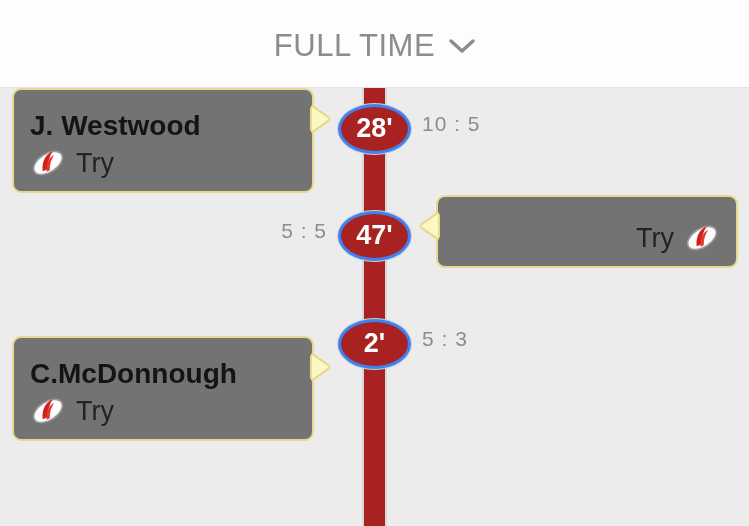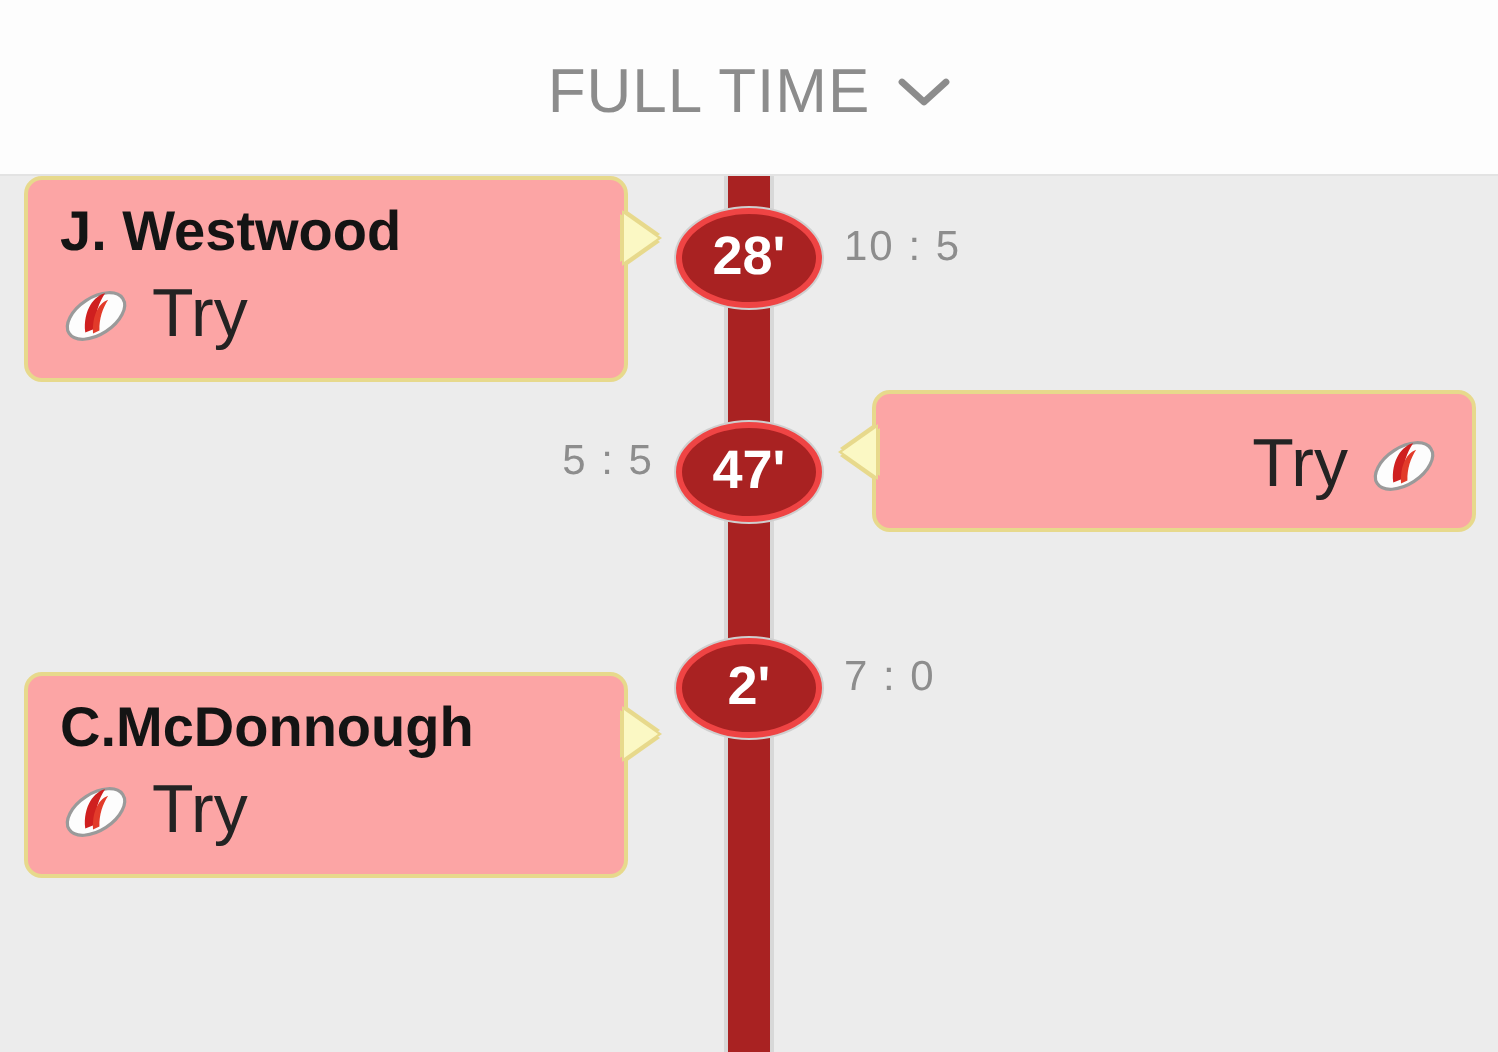--- a/index.html
+++ b/index.html
@@ -77,21 +77,21 @@
 
   
   .badge {
     position: absolute;
     left: 338px;
     top: -25px;
     width: 73px;
     height: 50px;
     border-radius: 50%;
     background: #a92222;
-    border: 3px solid #ef4444;
+    border: 3px solid #3b82f6;
     box-sizing: border-box;
     box-shadow: 0 0 0 1px #cfcfcf;
     display: flex;
     align-items: center;
     justify-content: center;
     color: #ffffff;
     font-size: 27px;
     font-weight: bold;
     letter-spacing: 0px;
   }
@@ -107,25 +107,25 @@
     color: #8d8d8d;
     white-space: nowrap;
     letter-spacing: 1px;
   }
   .score.right-side { left: 422px; }
   .score.left-side  { right: 422px; text-align: center; }
 
   
   .card {
     position: absolute;
-    background: #fca5a5;
+    background: #737373;
     border: 2px solid #e7d98c;
     border-radius: 9px;
     box-sizing: border-box;
-    padding: 10px 16px 12px 16px;
+    padding: 20px 16px 12px 16px;
   }
   .card.left {
     left: 12px;
     width: 302px;
   }
   .card.right {
     right: 11px;
     width: 302px;
     text-align: right;
   }
@@ -153,23 +153,22 @@
   .card-player {
     font-size: 28px;
     font-weight: bold;
     color: #141414;
     line-height: 1.15;
     white-space: nowrap;
   }
   .card-action {
     margin-top: 6px;
     display: flex;
-    align-items: center;
     gap: 10px;
-    font-size: 34px;
+    font-size: 27px;
     color: #232323;
     line-height: 1.15;
   }
   .card.right .card-action {
     justify-content: flex-end;
   }
   .ball-icon {
     display: block;
     width: 36px;
     height: 30px;
@@ -261,16 +260,16 @@
           </svg>
         </span>
         <span>Try</span>
       </div>
     </div>
 
     <div class="badge">
       <span class="badge-label">2'</span>
     </div>
 
-    <div class="score right-side">7 : 0</div>
+    <div class="score right-side">5 : 3</div>
   </div>
 
 </div>
 
 </body></html>

